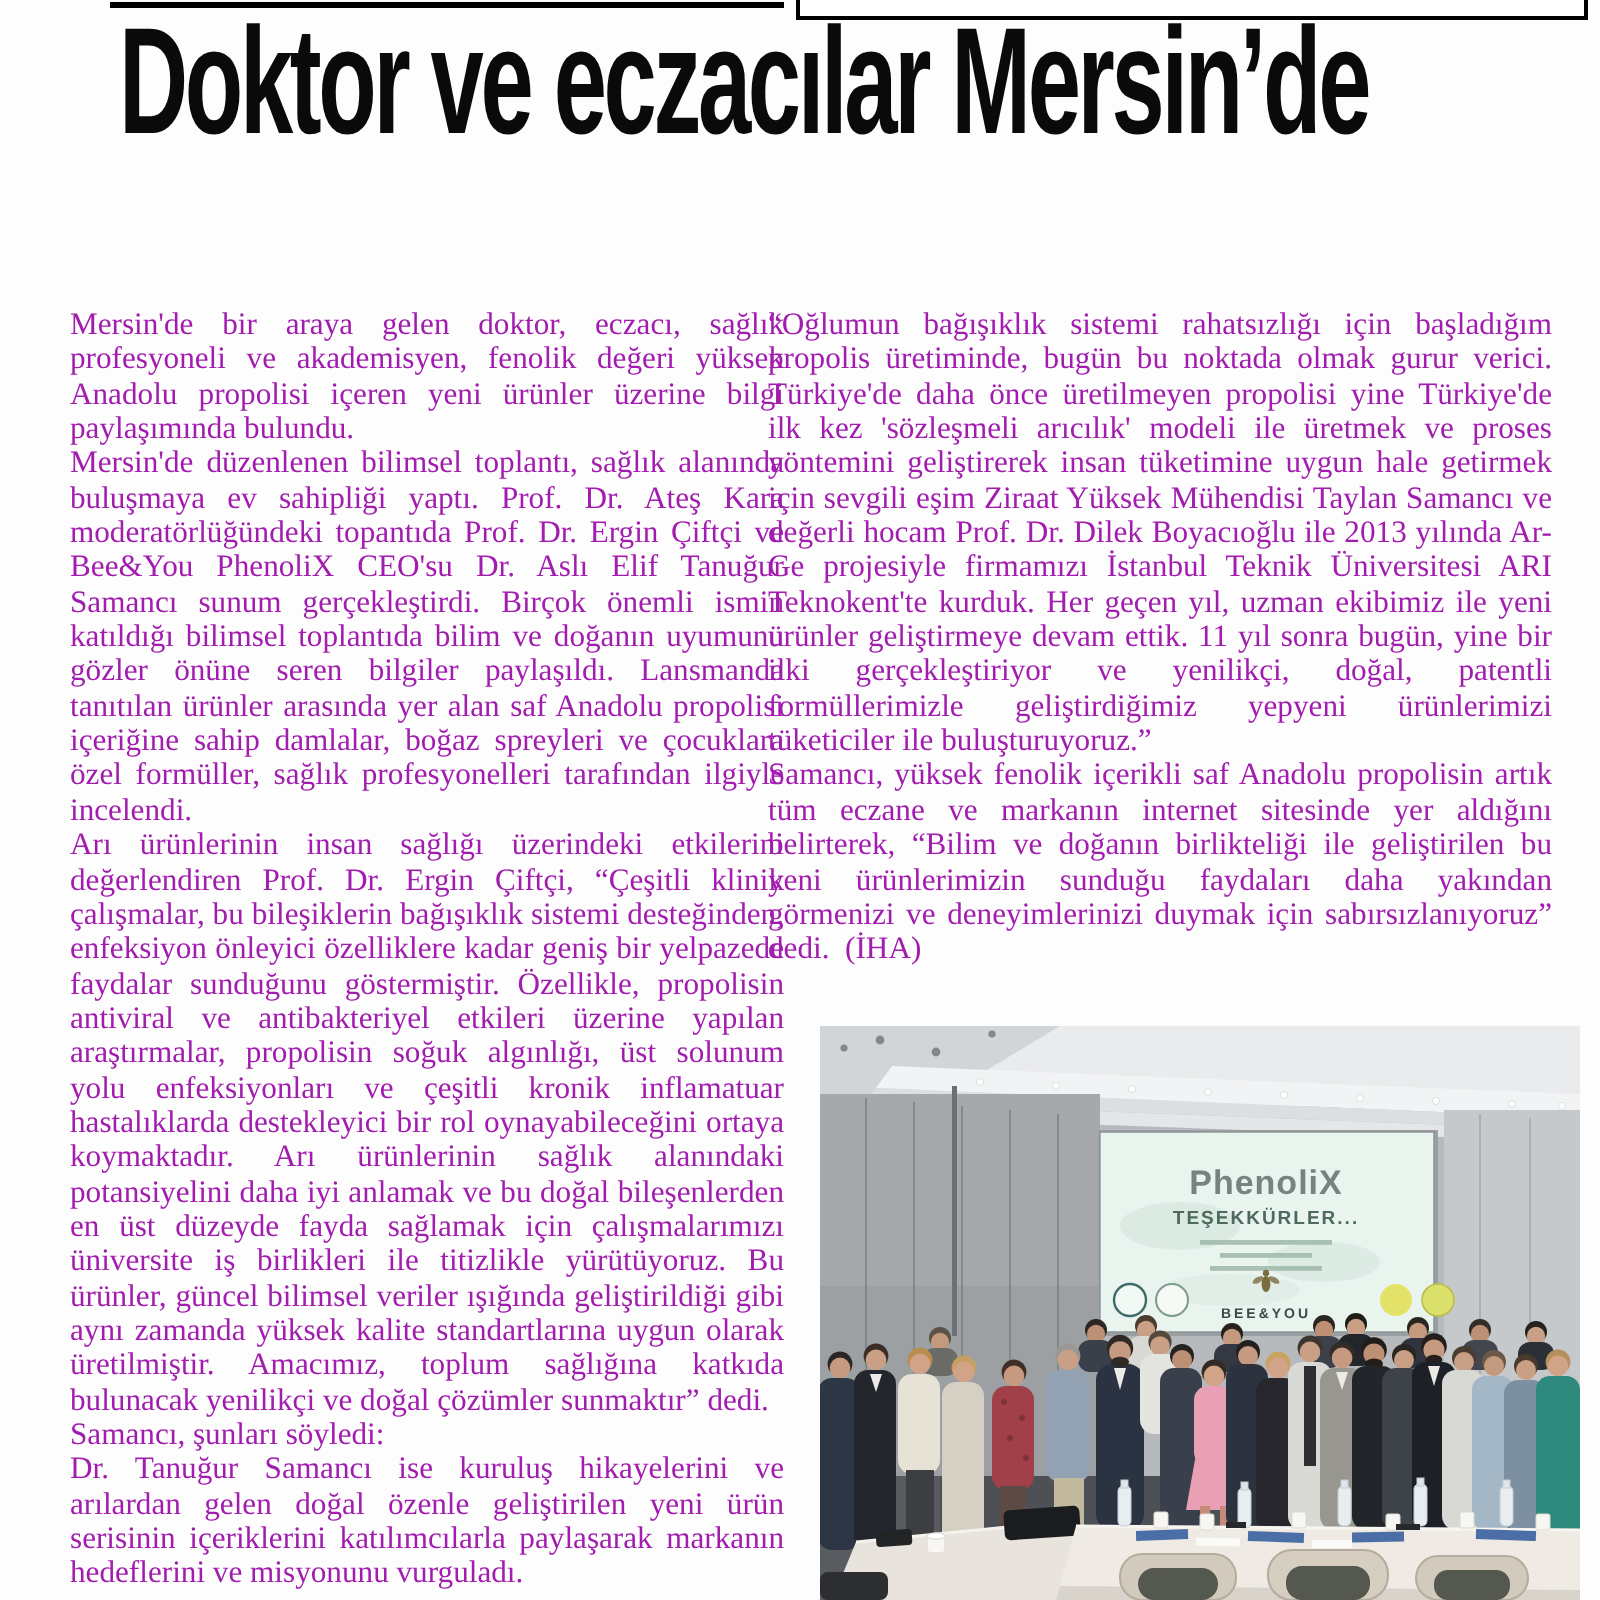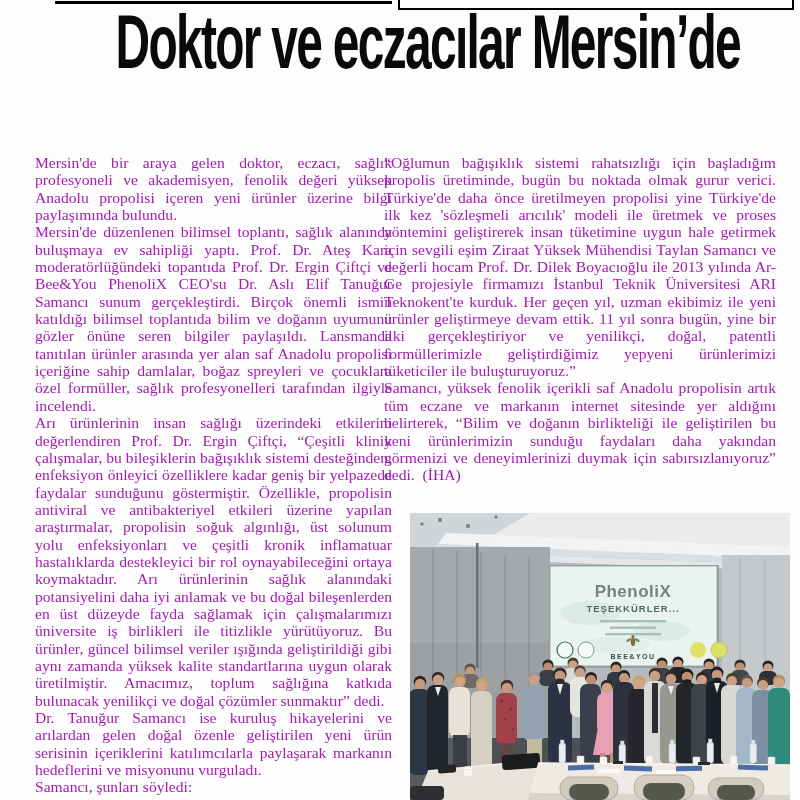--- a/index.html
+++ b/index.html
@@ -2,21 +2,21 @@
 <html><head>
 <meta charset="utf-8">
 <style>
   html,body{margin:0;padding:0;background:#ffffff;}
   .page{position:relative;width:800px;height:800px;background:#fdfdfd;overflow:hidden;
         font-family:"Liberation Serif",serif;}
   
   .cut-rule-left{position:absolute;left:55px;top:1px;width:337px;height:3px;background:#000;}
   .cut-box-right{position:absolute;left:398px;top:-6px;width:392px;height:12px;border:2px solid #000;background:#fff;}
   
-  .headline{position:absolute;left:0;top:4px;width:800px;margin:0;text-align:right;
+  .headline{position:absolute;left:0;top:4px;width:800px;margin:0;text-align:left;
             font-family:"Liberation Sans",sans-serif;font-weight:700;color:#0a0a0a;line-height:1;}
   .hl-wrap1{height:76px;}
   .hl-wrap2{height:64px;}
   .hl1{display:inline-block;font-size:57px;letter-spacing:-2px;white-space:nowrap;
        transform:scale(0.84,1.33);transform-origin:50% 0;}
   .hl2{display:inline-block;font-size:65px;letter-spacing:-2px;white-space:nowrap;
        transform:scale(0.75,1.30);transform-origin:50% 0;}
   
   .col{position:absolute;top:154px;font-size:15.6px;line-height:17.35px;color:#a21caf;
        text-align:justify;}
@@ -38,22 +38,22 @@
   <div class="cut-box-right"></div>
 
   <h1 class="headline">
     <div class="hl-wrap1"><span class="hl1">Doktor ve eczacılar Mersin’de</span></div>
   </h1>
 
   <div class="col col-left">
     <p>Mersin'de bir araya gelen doktor, eczacı, sağlık profesyoneli ve akademisyen, fenolik değeri yüksek Anadolu propolisi içeren yeni ürünler üzerine bilgi paylaşımında bulundu.</p>
     <p>Mersin'de düzenlenen bilimsel toplantı, sağlık alanında buluşmaya ev sahipliği yaptı. Prof. Dr. Ateş Kara moderatörlüğündeki topantıda Prof. Dr. Ergin Çiftçi ve Bee&amp;You PhenoliX CEO'su Dr. Aslı Elif Tanuğur Samancı sunum gerçekleştirdi. Birçok önemli ismin katıldığı bilimsel toplantıda bilim ve doğanın uyumunu gözler önüne seren bilgiler paylaşıldı. Lansmanda tanıtılan ürünler arasında yer alan saf Anadolu propolisi içeriğine sahip damlalar, boğaz spreyleri ve çocuklara özel formüller, sağlık profesyonelleri tarafından ilgiyle incelendi.</p>
     <p>Arı ürünlerinin insan sağlığı üzerindeki etkilerini değerlendiren Prof. Dr. Ergin Çiftçi, “Çeşitli klinik çalışmalar, bu bileşiklerin bağışıklık sistemi desteğinden, enfeksiyon önleyici özelliklere kadar geniş bir yelpazede faydalar sunduğunu göstermiştir. Özellikle, propolisin antiviral ve antibakteriyel etkileri üzerine yapılan araştırmalar, propolisin soğuk algınlığı, üst solunum yolu enfeksiyonları ve çeşitli kronik inflamatuar hastalıklarda destekleyici bir rol oynayabileceğini ortaya koymaktadır. Arı ürünlerinin sağlık alanındaki potansiyelini daha iyi anlamak ve bu doğal bileşenlerden en üst düzeyde fayda sağlamak için çalışmalarımızı üniversite iş birlikleri ile titizlikle yürütüyoruz. Bu ürünler, güncel bilimsel veriler ışığında geliştirildiği gibi aynı zamanda yüksek kalite standartlarına uygun olarak üretilmiştir. Amacımız, toplum sağlığına katkıda bulunacak yenilikçi ve doğal çözümler sunmaktır” dedi.</p>
+    <p>Samancı, şunları söyledi:</p>
     <p>Dr. Tanuğur Samancı ise kuruluş hikayelerini ve arılardan gelen doğal özenle geliştirilen yeni ürün serisinin içeriklerini katılımcılarla paylaşarak markanın hedeflerini ve misyonunu vurguladı.</p>
-    <p>Samancı, şunları söyledi:</p>
   </div>
 
   <div class="col col-right">
     <p>“Oğlumun bağışıklık sistemi rahatsızlığı için başladığım propolis üretiminde, bugün bu noktada olmak gurur verici. Türkiye'de daha önce üretilmeyen propolisi yine Türkiye'de ilk kez 'sözleşmeli arıcılık' modeli ile üretmek ve proses yöntemini geliştirerek insan tüketimine uygun hale getirmek için sevgili eşim Ziraat Yüksek Mühendisi Taylan Samancı ve değerli hocam Prof. Dr. Dilek Boyacıoğlu ile 2013 yılında Ar-Ge projesiyle firmamızı İstanbul Teknik Üniversitesi ARI Teknokent'te kurduk. Her geçen yıl, uzman ekibimiz ile yeni ürünler geliştirmeye devam ettik. 11 yıl sonra bugün, yine bir ilki gerçekleştiriyor ve yenilikçi, doğal, patentli formüllerimizle geliştirdiğimiz yepyeni ürünlerimizi tüketiciler ile buluşturuyoruz.”</p>
     <p><span>Samancı, yüksek fenolik içerikli saf Anadolu propolisin artık tüm eczane ve markanın internet sitesinde yer aldığını belirterek, “Bilim ve doğanın birlikteliği ile geliştirilen bu yeni ürünlerimizin sunduğu faydaları daha yakından görmenizi ve deneyimlerinizi duymak için sabırsızlanıyoruz” dedi.</span>&nbsp; <b class="credit">(İHA)</b></p>
   </div>
 
   <div class="photo">
     <svg width="380" height="287" viewBox="0 0 380 287">
 

